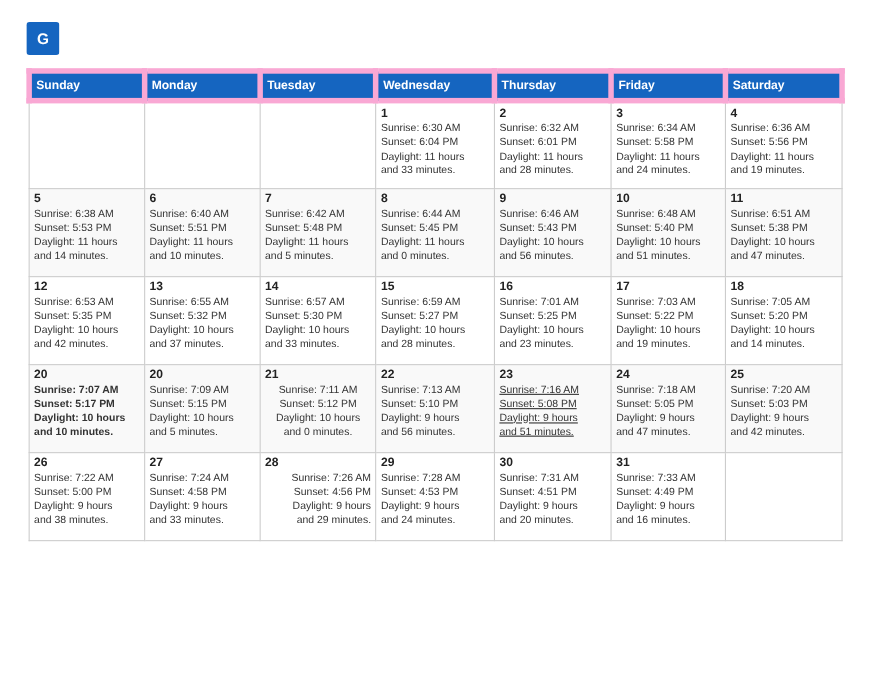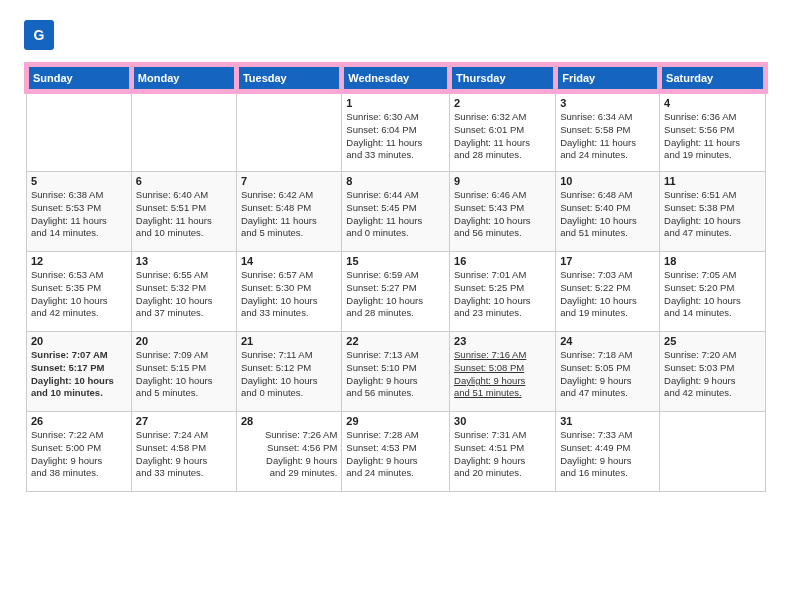--- a/index.html
+++ b/index.html
@@ -268,21 +268,21 @@
           </td>
           <td>
             <div class="day-num">20</div>
             <div class="day-info" style="white-space: pre-line;">Sunrise: 7:09 AM
 Sunset: 5:15 PM
 Daylight: 10 hours
 and 5 minutes.</div>
           </td>
           <td>
             <div class="day-num">21</div>
-            <div class="day-info" style="white-space: pre-line;">Sunrise: 7:11 AM
+            <div class="day-info" style="white-space: pre-line; text-align: center;">Sunrise: 7:11 AM
 Sunset: 5:12 PM
 Daylight: 10 hours
 and 0 minutes.</div>
           </td>
           <td>
             <div class="day-num">22</div>
             <div class="day-info" style="white-space: pre-line;">Sunrise: 7:13 AM
 Sunset: 5:10 PM
 Daylight: 9 hours
 and 56 minutes.</div>

